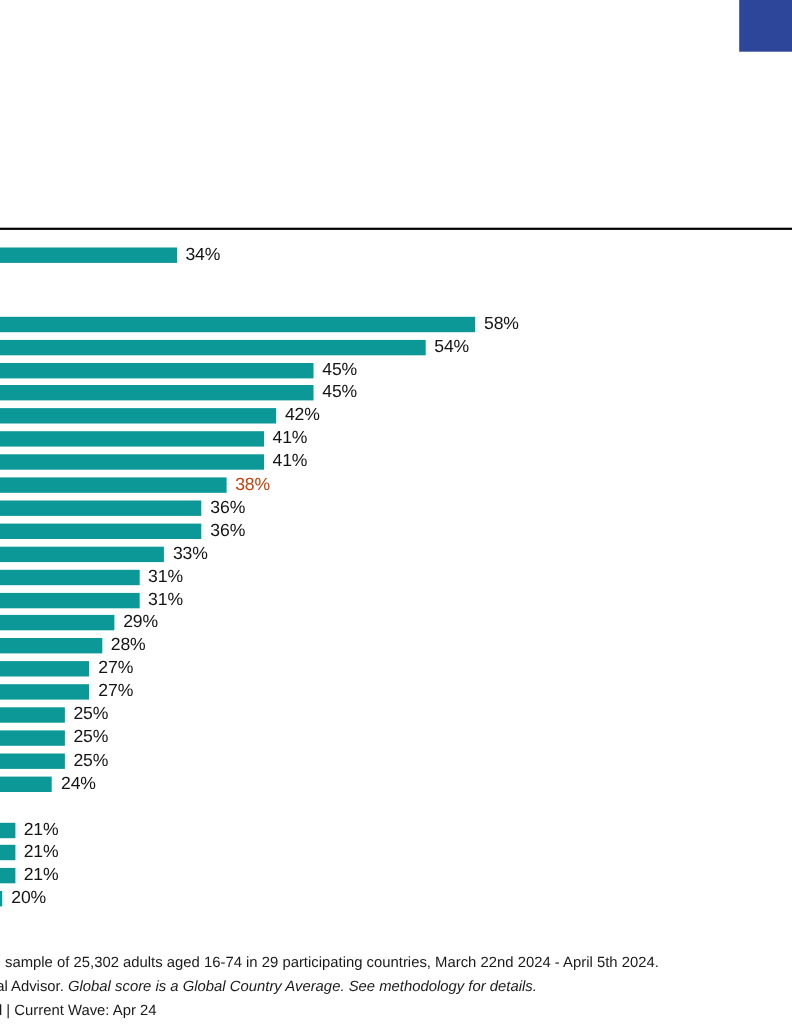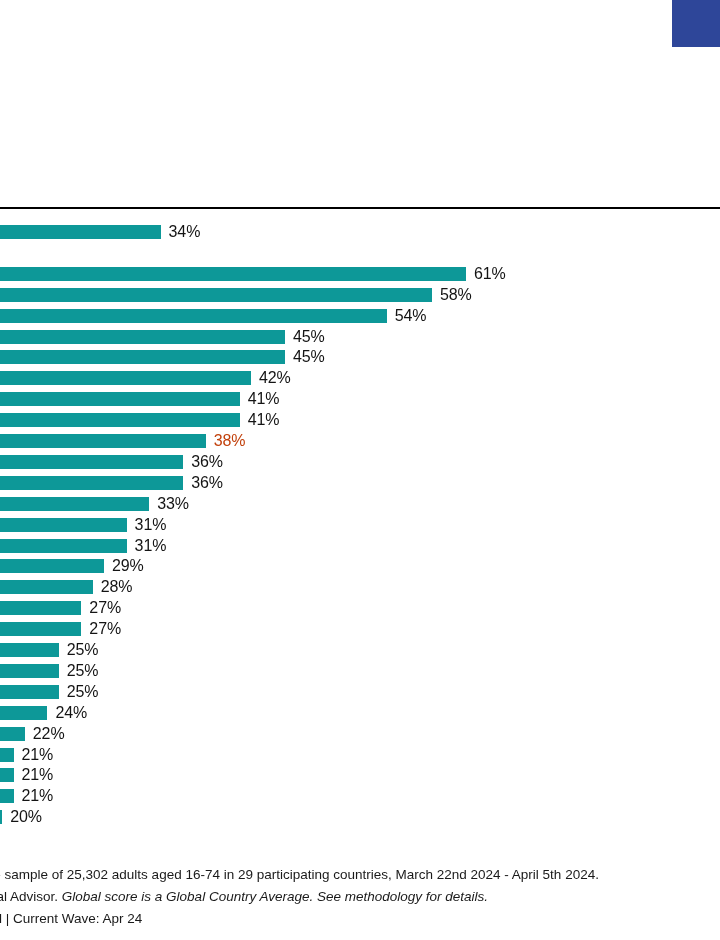--- a/index.html
+++ b/index.html
@@ -107,24 +107,20 @@
 
   <div class="brand-block"></div>
 
   <div class="header-rule"></div>
 
   <div class="plot" id="plot">
       <div class="bar-row" style="top: 17px; width: 581px; text-align: right;">
         <div class="bar" style="width: 160.54px; background: rgb(13, 152, 152); height: 14px;"></div>
         <div class="bar-label" style="left: 168.54px; color: rgb(20, 20, 20);">34%</div>
       </div>
-      <div class="bar-row" style="top: 58.8px; width: 720px;">
-        <div class="bar" style="width: 465.91px; background: rgb(13, 152, 152); height: 14px;"></div>
-        <div class="bar-label" style="left: 473.91px; color: rgb(20, 20, 20);">61%</div>
-      </div>
       <div class="bar-row" style="top: 79.7px; width: 720px;">
         <div class="bar" style="width: 431.98px; background: rgb(13, 152, 152); height: 14px;"></div>
         <div class="bar-label" style="left: 439.98px; color: rgb(20, 20, 20);">58%</div>
       </div>
       <div class="bar-row" style="top: 100.6px; width: 720px;">
         <div class="bar" style="width: 386.74px; background: rgb(13, 152, 152); height: 14px;"></div>
         <div class="bar-label" style="left: 394.74px; color: rgb(20, 20, 20);">54%</div>
       </div>
       <div class="bar-row" style="top: 121.5px; width: 720px;">
         <div class="bar" style="width: 284.95px; background: rgb(13, 152, 152); height: 14px;"></div>
@@ -194,24 +190,20 @@
         <div class="bar" style="width: 58.75px; background: rgb(13, 152, 152); height: 14px;"></div>
         <div class="bar-label" style="left: 66.75px; color: rgb(20, 20, 20);">25%</div>
       </div>
       <div class="bar-row" style="top: 476.8px; width: 720px;">
         <div class="bar" style="width: 58.75px; background: rgb(13, 152, 152); height: 14px;"></div>
         <div class="bar-label" style="left: 66.75px; color: rgb(20, 20, 20);">25%</div>
       </div>
       <div class="bar-row" style="top: 497.7px; width: 720px; text-align: right;">
         <div class="bar" style="width: 47.44px; background: rgb(13, 152, 152); height: 14px;"></div>
         <div class="bar-label" style="left: 55.44px; color: rgb(20, 20, 20);">24%</div>
-      </div>
-      <div class="bar-row" style="top: 518.6px; width: 720px;">
-        <div class="bar" style="width: 24.82px; background: rgb(13, 152, 152); height: 14px;"></div>
-        <div class="bar-label" style="left: 32.82px; color: rgb(20, 20, 20);">22%</div>
       </div>
       <div class="bar-row" style="top: 539.5px; width: 720px;">
         <div class="bar" style="width: 13.51px; background: rgb(13, 152, 152); height: 14px;"></div>
         <div class="bar-label" style="left: 21.51px; color: rgb(20, 20, 20);">21%</div>
       </div>
       <div class="bar-row" style="top: 560.4px; width: 720px;">
         <div class="bar" style="width: 13.51px; background: rgb(13, 152, 152); height: 14px;"></div>
         <div class="bar-label" style="left: 21.51px; color: rgb(20, 20, 20);">21%</div>
       </div>
       <div class="bar-row" style="top: 581.3px; width: 720px;">

